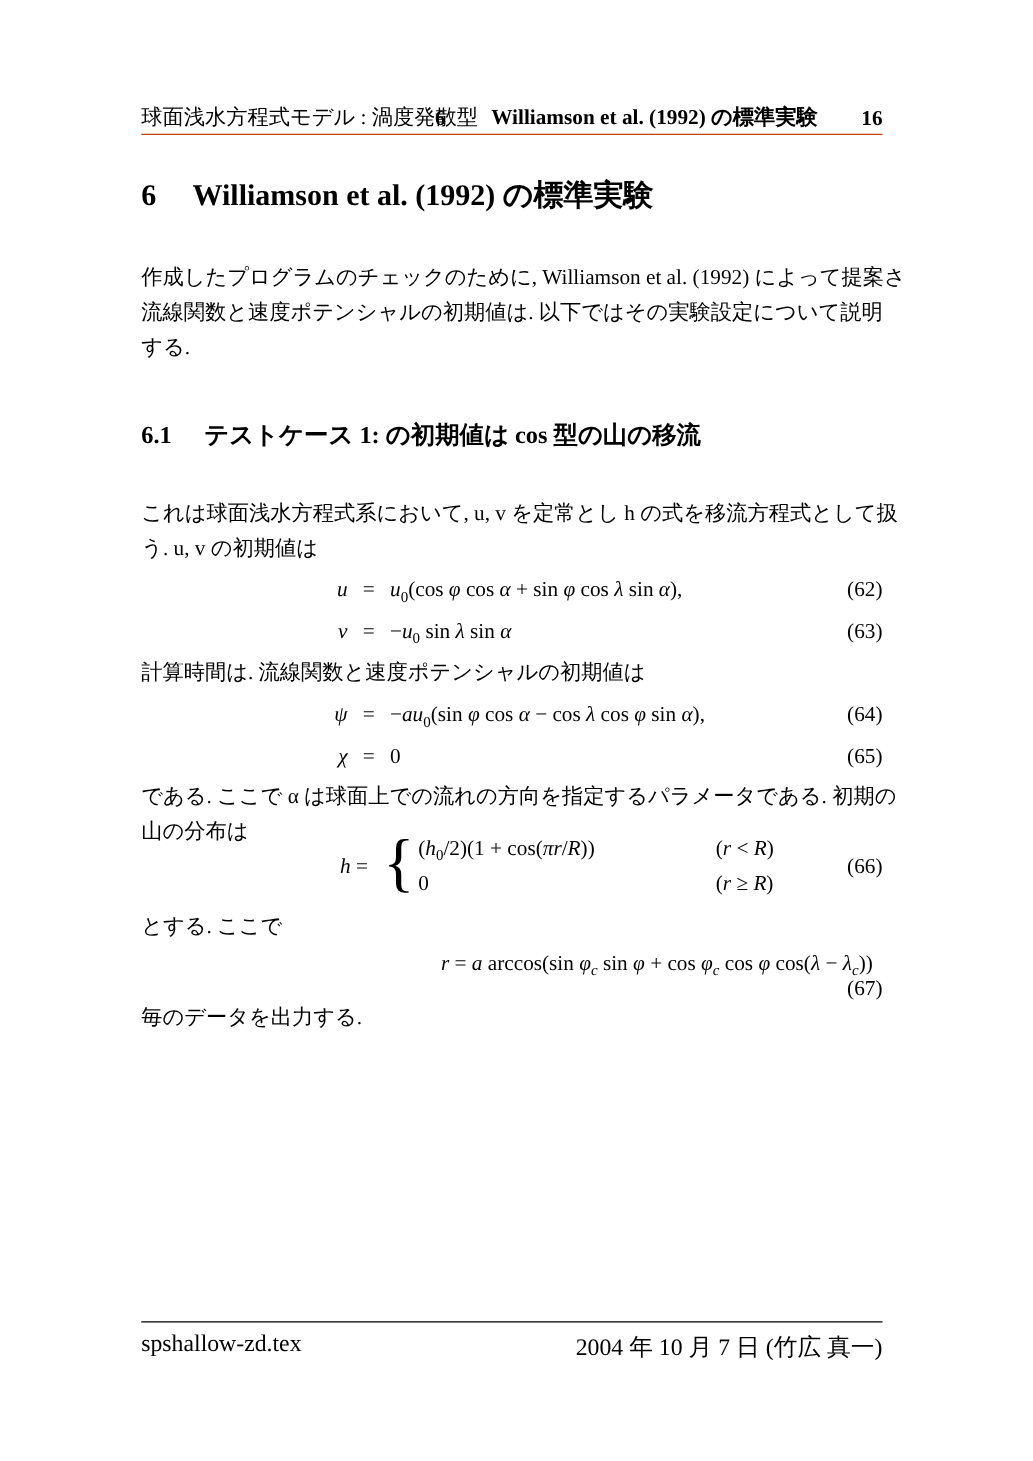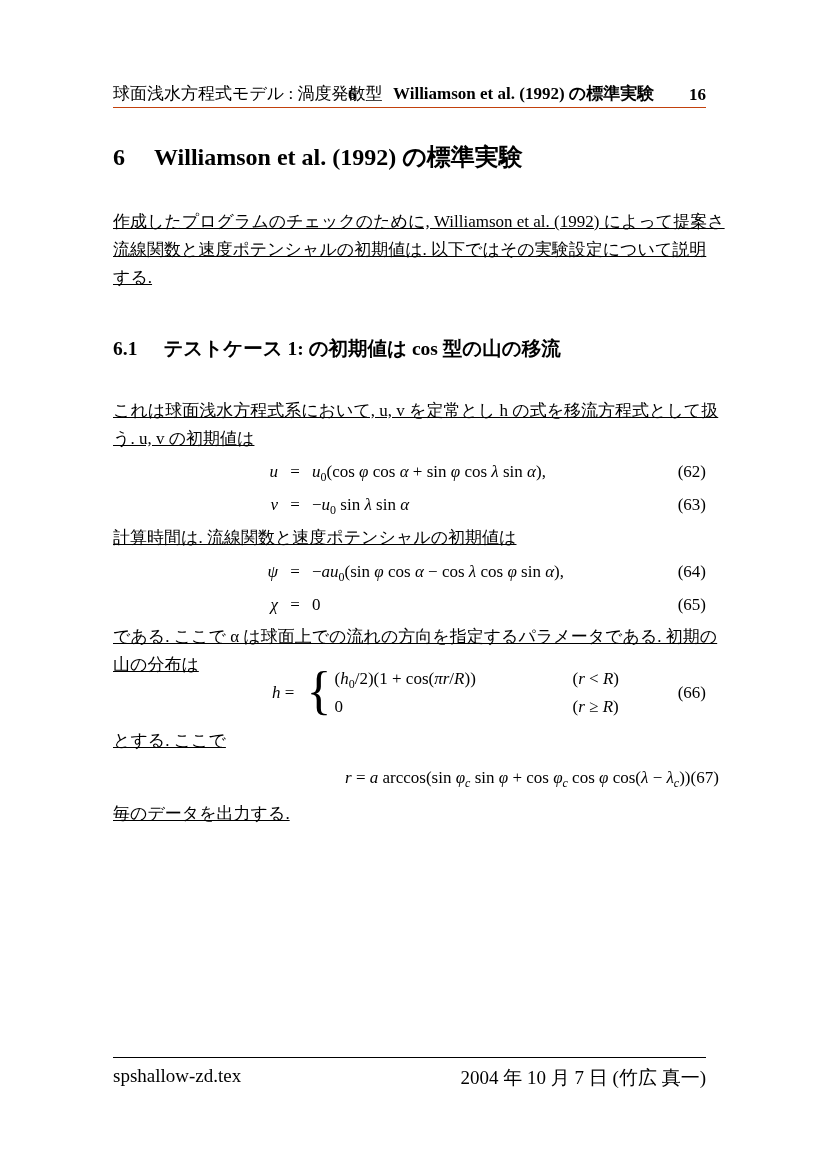--- a/index.html
+++ b/index.html
@@ -21,21 +21,21 @@
   .header .hp { position:absolute; right:0;  bottom:2px; font-weight:700; }
 
   
   .content { position:absolute; left:113px; top:140px; width:593px; }
 
   h1.sec { margin:0; font-size:24px; line-height:34px; font-weight:700; display:flex; }
   h1.sec .sec-num { margin-right:29px; }
   h2.sub { margin:44px 0 0 0; font-size:19.5px; line-height:26px; font-weight:700; display:flex; }
   h2.sub .sub-num { margin-right:26px; }
 
-  .para { font-size:17px; line-height:28px;text-decoration:underline; }
+  .para { font-size:17px; line-height:28px; }
   .para div { white-space:nowrap; }
   .p1 { margin-top:34px; }
   .p2 { margin-top:35px; }
   .p3 { margin-top:3px; }
   .p4 { margin-top:2px; }
   .p5 { margin-top:6px; }
   .p6 { margin-top:6px; }
 
   
   .eqblock { font-size:17px; }
@@ -51,21 +51,21 @@
   .m-r { font-style:normal; }
   sub { font-size:12px; line-height:0; }
 
   
   .eq-cases { height:auto; padding-left:159px; align-items:center; }
   .brace { font-size:52px; line-height:1; font-weight:300; margin:0 3px 0 8px;
            transform:translateY(-2px); }
   .cases { display:inline-grid; grid-template-columns:238px auto; line-height:28px; }
 
   
-  .eq-center { padding-left:232px; }
+  .eq-center { padding-left:232px;flex-direction:column; }
 
   
   .footer {
     position:absolute; left:113px; top:1057px; width:593px;
     border-top:1px solid #000; padding-top:7px; font-size:19px;
     display:flex; justify-content:space-between; white-space:nowrap;
   }
 </style>
 </head>
 <body>

